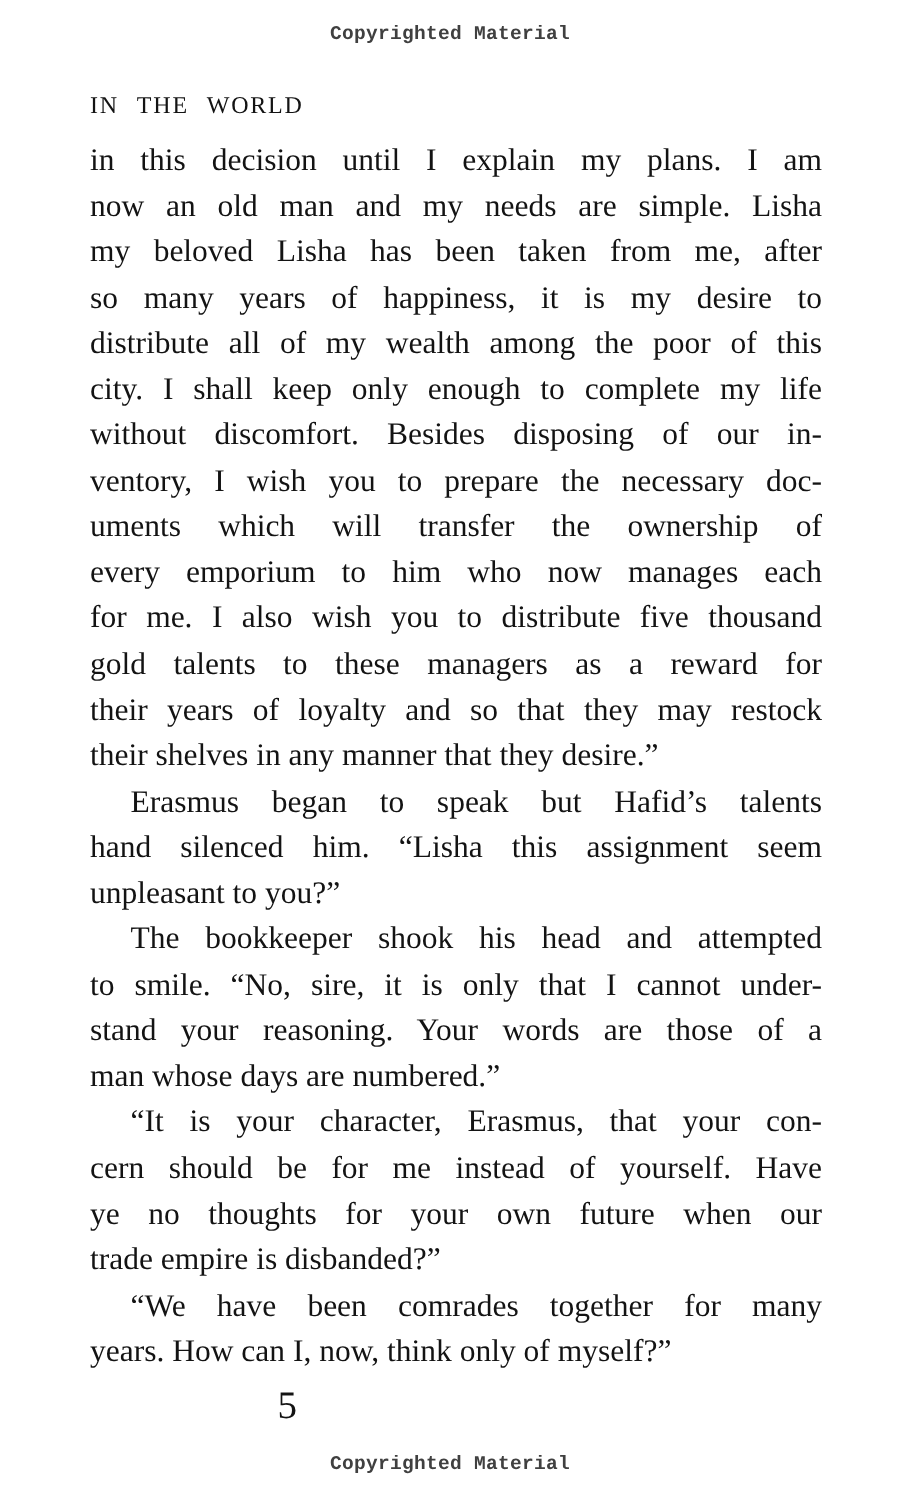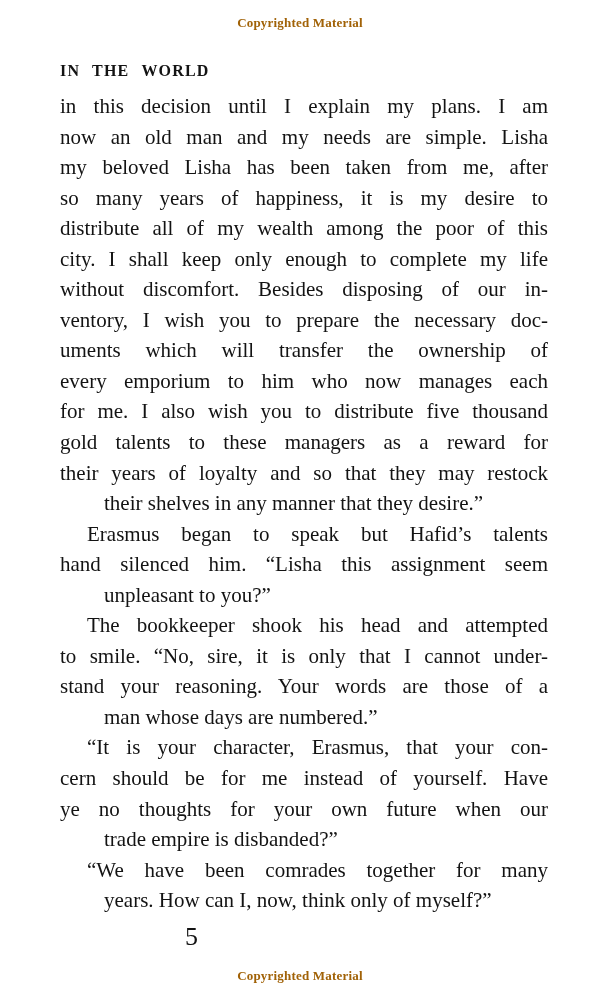--- a/index.html
+++ b/index.html
@@ -13,58 +13,57 @@
     height: 1002px;
     background: #ffffff;
     overflow: hidden;
     font-family: "Liberation Serif", serif;
   }
   .copyright {
     position: absolute;
     left: 0;
     width: 100%;
     text-align: center;
-    font-family: Liberation Serif, serif;
+    font-family: Liberation Mono, monospace;
     font-size: 13px;
     font-weight: bold;
     letter-spacing: 0.2px;
-    color: #a16207;
+    color: #404040;
   }
   .copyright.top { top: 15px; }
   .copyright.bottom { top: 968px; }
 
   .content {
     position: absolute;
     left: 60px;
     top: 60px;
     width: 488px;
     color: #131313;
   }
   .running-header {
     font-size: 16px;
-    font-weight: bold;
+    font-weight: normal;
     letter-spacing: 1.2px;
     word-spacing: 7px;
     line-height: 22px;
     margin: 0 0 9px 0;
   }
   .text-block {
     font-size: 21px;
     line-height: 30.55px;
   }
   .line {
     height: 30.55px;
     overflow: hidden;
     text-align: justify;
     text-align-last: justify;
     white-space: normal;
   }
   .line.para-end {
     text-align-last: left;
-    margin-left: 44px;
   }
   .line.indent {
     text-indent: 27px;
   }
   .page-number {
     margin-top: 7px;
     margin-left: 125px;
     font-size: 26px;
     line-height: 28px;
     color: #131313;

